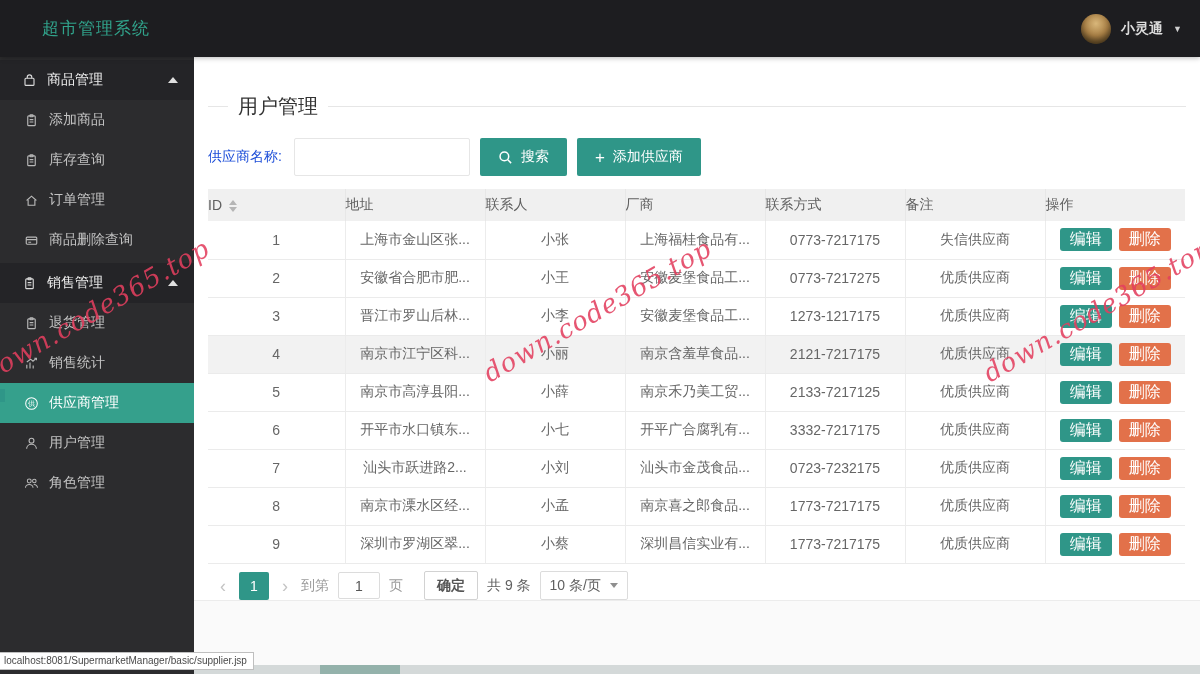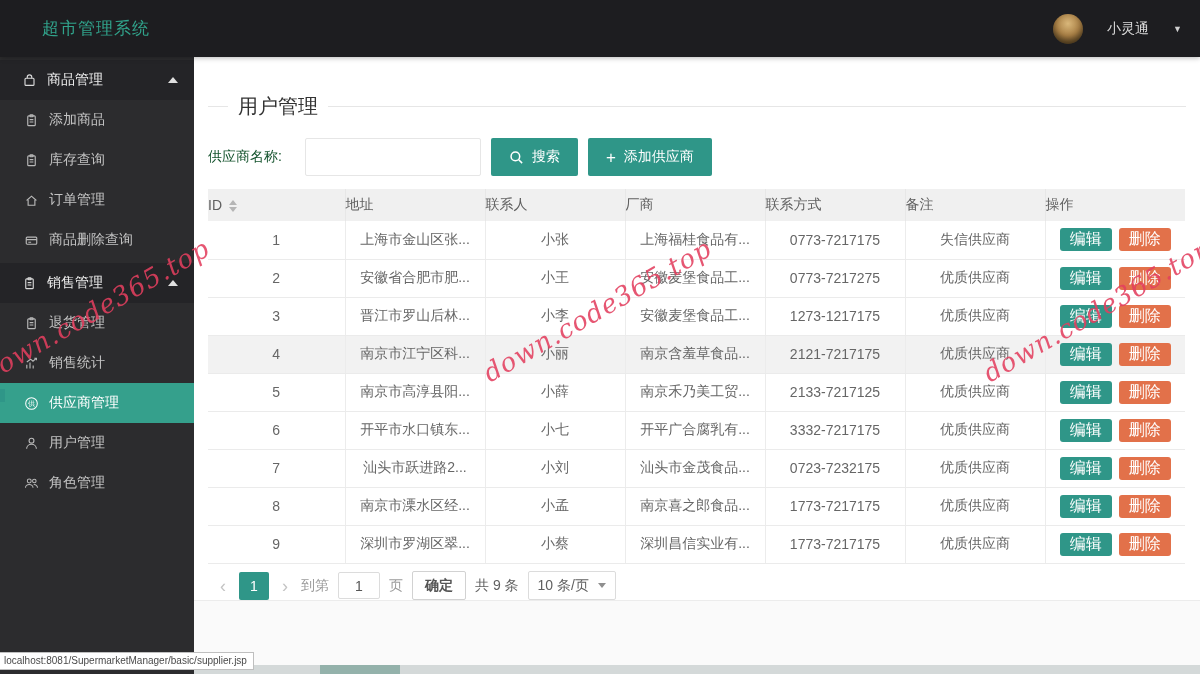--- a/index.html
+++ b/index.html
@@ -4,21 +4,21 @@
 <style>
   * { margin:0; padding:0; box-sizing:border-box; }
   html,body { width:1200px; height:674px; overflow:hidden; }
   body { font-family:"Liberation Sans", sans-serif; background:#fff; position:relative; }
 
   
   .navbar { height:57px; background:#1d1d20; display:flex; align-items:center;
             justify-content:space-between; padding:0 18px 0 42px; position:relative; z-index:5;
             box-shadow:0 1px 5px rgba(0,0,0,.28); }
   .brand { color:#31a38b; font-size:17px; font-weight:normal; letter-spacing:1px; }
-  .user { display:flex; align-items:center; gap:24px; cursor:pointer; }
+  .user { display:flex; align-items:center; gap:10px; cursor:pointer;font-weight:bold; }
   .avatar { width:30px; height:30px; border-radius:50%;
             background:radial-gradient(circle at 50% 32%, #d9b77a 0%, #a87f45 48%, #54401e 100%);
             box-shadow:inset 0 -4px 6px rgba(0,0,0,.4); }
   .uname { color:#dcdcdc; font-size:14px; }
   .user .caret { color:#cfcfcf; font-size:9px; }
 
   
   .container { display:flex; height:617px; }
   .sidebar { width:194px; background:#2c2c2e; flex:none; position:relative; }
   .nav-parent, .nav-sub { height:40px; display:flex; align-items:center; font-size:14px; cursor:pointer; }
@@ -34,21 +34,21 @@
               border-right:5px solid transparent; border-bottom:6px solid #e0e0e0; }
   .teal-sliver { position:absolute; left:0; top:332px; width:5px; height:13px; background:#2f9688; }
 
   
   .main { flex:1; background:#fff; position:relative; }
   .field-title { position:relative; margin:37px 14px 0 14px; height:24px; }
   .field-title::before { content:""; position:absolute; left:0; right:0; top:12px; height:1px; background:#e6e6e6; }
   .field-title .t { position:relative; background:#fff; padding:0 10px; margin-left:20px;
                     font-size:20px; color:#333; line-height:24px; }
   .search-row { margin:20px 0 0 14px; display:flex; align-items:center; height:38px; }
-  .search-row label { font-size:14px; color:#14532d; margin-right:23px; }
+  .search-row label { font-size:14px; color:#1d4ed8; margin-right:12px; }
   .inp { width:176px; height:38px; border:1px solid #e6e6e6; border-radius:2px; padding:0 10px;
          font-size:14px; color:#666; outline:none; }
   .btn-teal { background:#2f9688; color:#fff; border:none; height:38px; padding:0 18px; margin-left:10px;
               border-radius:2px; font-size:14px; display:inline-flex; align-items:center; gap:8px; cursor:pointer; }
   .btn-teal .plus { font-size:17px; line-height:1; }
 
   
   .tbl { margin:13px 14px 0 14px; width:977px; border-collapse:collapse; table-layout:fixed; font-size:14px; }
   .tbl th { height:32px; background:#f0f0f0; color:#5f5f5f; font-weight:normal; text-align:left; }
   .tbl th + th { border-left:1px solid #e7e7e7; }
@@ -67,21 +67,21 @@
 
   
   .pager { margin:7px 0 0 22px; display:flex; align-items:center; gap:9px; font-size:14px; height:30px; }
   .pg-arrow { color:#c4c4c4; font-size:18px; line-height:1; cursor:pointer; padding:0 4px; }
   .pg-cur { width:30px; height:28px; background:#2f9688; color:#fff; border-radius:2px;
             display:flex; align-items:center; justify-content:center; cursor:pointer; }
   .pg-gray { color:#9a9a9a; }
   .pg-goto { width:42px; height:27px; border:1px solid #dcdcdc; border-radius:2px; text-align:center;
              font-size:14px; color:#555; outline:none; }
   .pg-ok { height:29px; padding:0 12px; background:#fff; border:1px solid #d2d2d2; border-radius:2px;
-           font-size:14px; font-weight:bold; color:#555; cursor:pointer; }
+           font-size:14px; font-weight:bold; color:#555; cursor:pointer;margin-left:12px; }
   .pg-total { color:#5f5f5f; }
   .pg-size { height:29px; border:1px solid #dcdcdc; border-radius:2px; background:#fff; color:#5f5f5f;
              display:flex; align-items:center; padding:0 9px; gap:9px; cursor:pointer; }
   .pg-size .sel-caret { width:0; height:0; border-left:4px solid transparent; border-right:4px solid transparent;
              border-top:5px solid #8f8f8f; }
 
   .lower { position:absolute; left:0; right:0; top:543px; bottom:0; background:#fafafa;
            border-top:1px solid #ececec; }
   .hscroll { position:absolute; left:0; right:0; bottom:0; height:9px; background:#d4d9d9; }
   .hscroll .thumb { position:absolute; left:126px; top:0; width:80px; height:9px; background:#94b2ab; }

